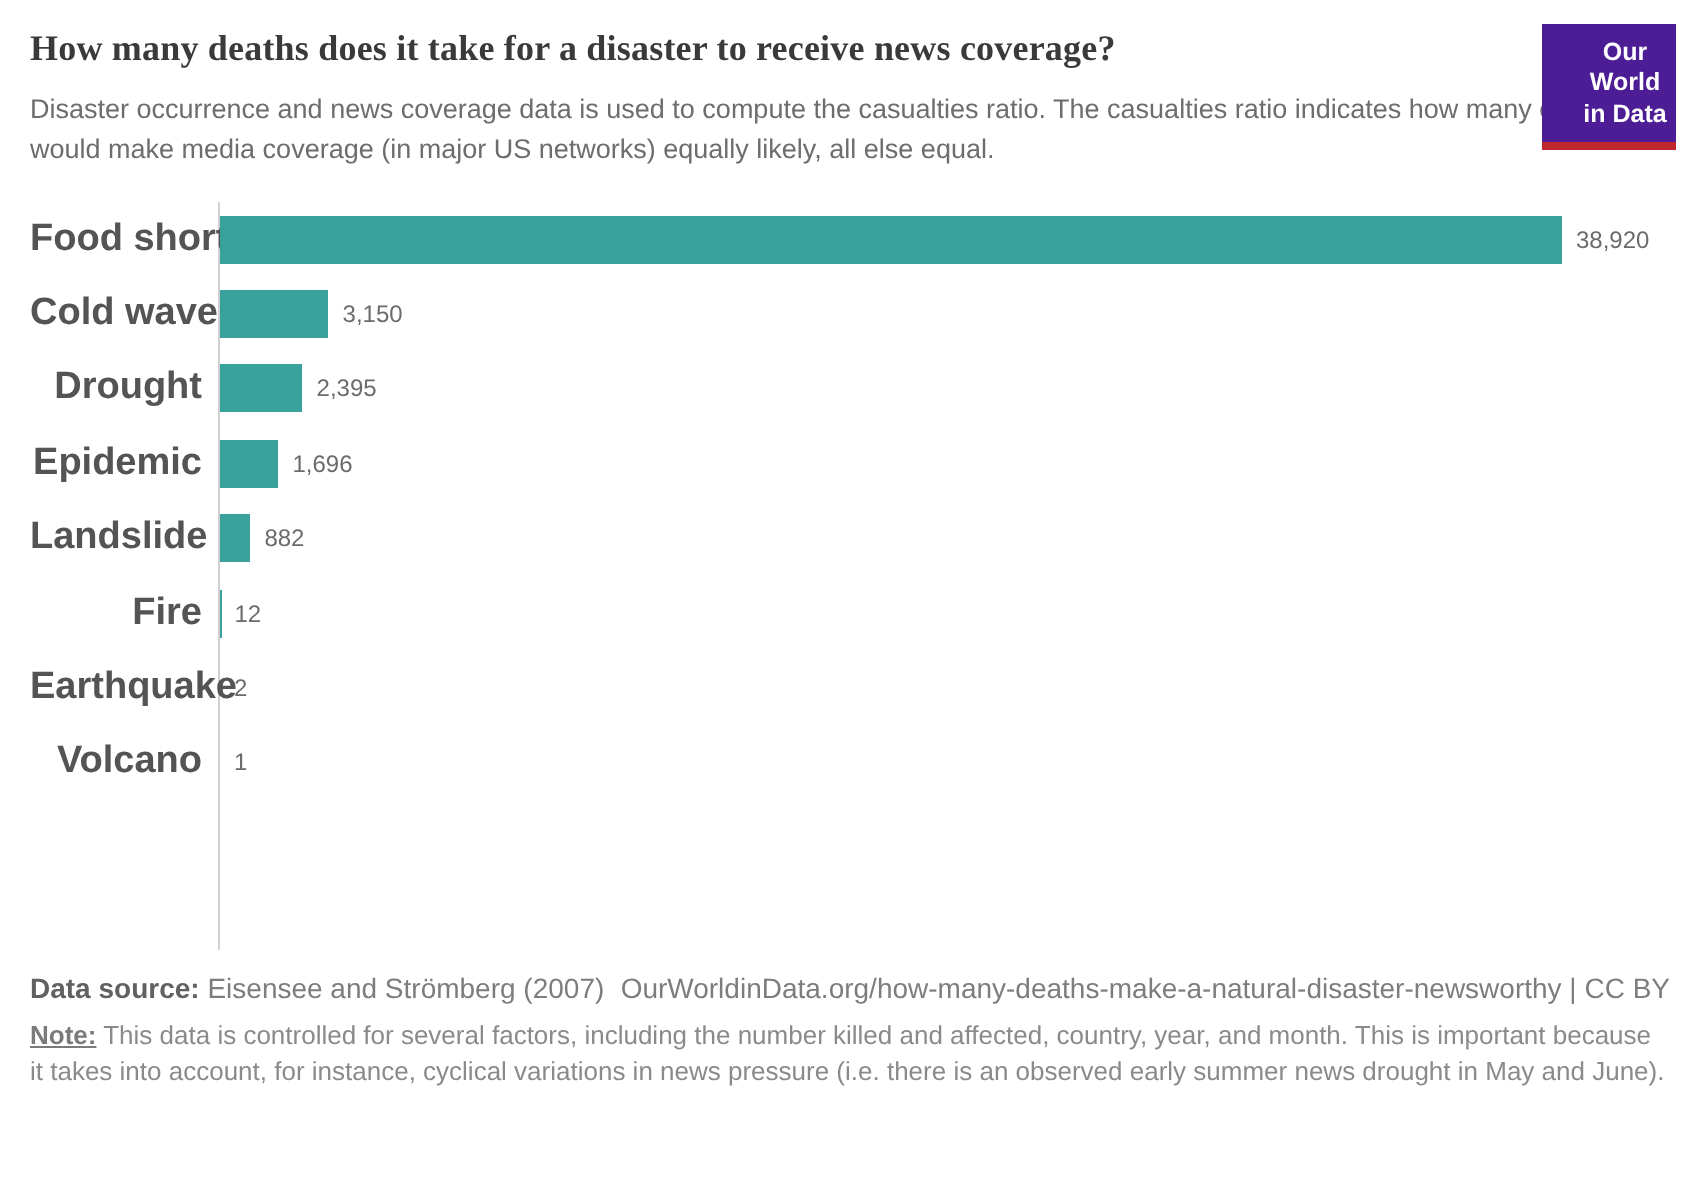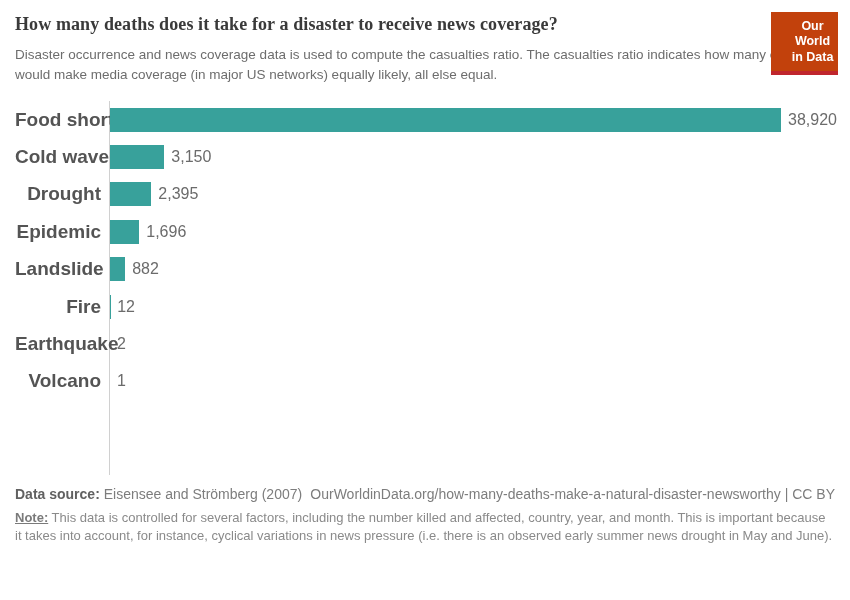--- a/index.html
+++ b/index.html
@@ -36,37 +36,37 @@
     width: 1px; background: #d0d0d0;
   }
   .row { display: flex; align-items: center; height: 37.4px; position: relative; }
   .row-label {
     width: 94px; padding-right: 8px; text-align: right;
     font-size: 19px; font-weight: 700; color: #545454;
     white-space: nowrap; flex: none;
   }
   .bar-area { flex: 1; display: flex; align-items: center; padding-left: 1px; min-width: 0; }
   .bar { height: 24px; flex: none; }
-  .value-label { margin-left: 7px; font-size: 16px; color: #6b6b6b; white-space: nowrap; }
+  .value-label { margin-left: 7px; font-size: 12px; color: #6b6b6b; white-space: nowrap; }
 
   
   .footer { margin-top: 11px; }
   .source-row { display: flex; justify-content: space-between; font-size: 14px; color: #7d7d7d; align-items: flex-end; }
   .bold-label { font-weight: 700; color: #616161; }
   .note-row { margin-top: 7px; font-size: 13px; color: #8a8a8a; line-height: 1.43; width: 820px; }
   .note-row .bold-label { color: #7a7a7a; text-decoration: underline; }
 </style>
 </head>
 <body>
 
 <div class="page">
 
   <div class="header">
     <h1 class="chart-title">How many deaths does it take for a disaster to receive news coverage?</h1>
-    <div class="owid-logo" style="background: #c2410c; border-bottom-color: rgb(192, 38, 45); padding-left: 19px;">
+    <div class="owid-logo" style="background: #4c1d95; border-bottom-color: rgb(192, 38, 45); padding-left: 19px;">
       <div>Our World</div>
       <div>in Data</div>
     </div>
     <p class="chart-subtitle">Disaster occurrence and news coverage data is used to compute the casualties ratio. The casualties ratio indicates how many casualties would make media coverage (in major US networks) equally likely, all else equal.</p>
   </div>
 
   <div class="chart">
     <div class="axis-line" style="background: rgb(208, 208, 208);"></div>
     <div id="chart-rows">
         <div class="row">

